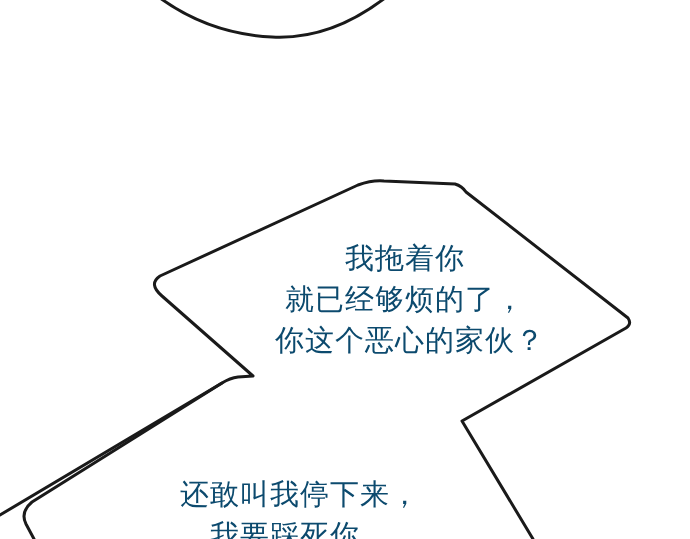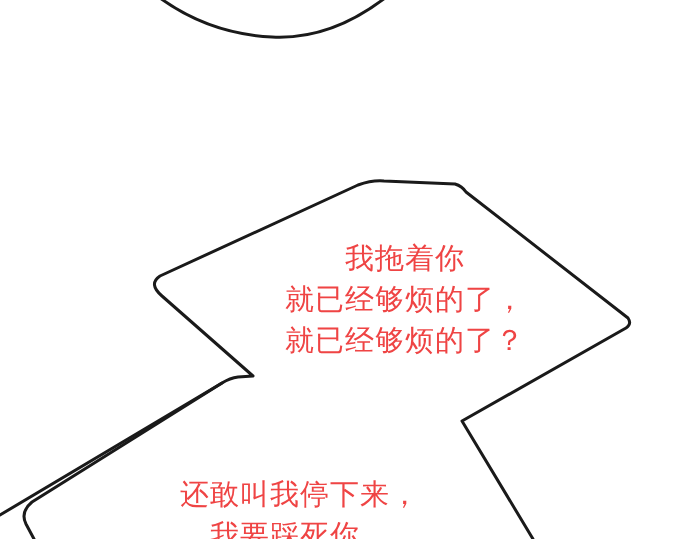--- a/index.html
+++ b/index.html
@@ -1,37 +1,37 @@
 <!DOCTYPE html>
 <html><head>
 <meta charset="utf-8">
 <style>
   html, body { margin:0; padding:0; background:#ffffff; }
   body { width:690px; height:539px; position:relative; overflow:hidden;
          font-family:"DejaVu Sans","Liberation Sans",sans-serif; }
   #art { position:absolute; left:0; top:0; width:690px; height:539px; }
   .line { position:absolute; left:0; width:690px; text-align:center;
-          color:#ef4444; font-size:29px; line-height:40px; letter-spacing:1px; white-space:nowrap; }
+          color:#0c4a6e; font-size:29px; line-height:40px; letter-spacing:1px; white-space:nowrap; }
   .b1 { left:275px; width:260px; }
   .b2 { left:150px; width:300px; }
 </style>
 </head>
 <body>
 
 <svg id="art" viewBox="0 0 690 539" xmlns="http://www.w3.org/2000/svg">
 
   <path d="M 160 -2 Q 210 34 272 37 Q 330 40 385 -2" fill="none" stroke="#1a1a1a" stroke-width="3" stroke-linecap="round"></path>
 
   <path d="M 253 376 L 238 377 Q 230 378 222 383 L 0 515 M 253 376 L 162 296 Q 148 284 160 276 L 358 185 Q 372 180 384 181 L 455 184 Q 462 186 466 192 L 628 318 Q 632 324 626 328 L 462 421 L 533 539" fill="none" stroke="#1a1a1a" stroke-width="3" stroke-linejoin="round" stroke-linecap="round"></path>
 
   <path d="M 222 383 L 32 502 Q 20 512 26 524 L 34 539" fill="none" stroke="#1a1a1a" stroke-width="3" stroke-linejoin="round" stroke-linecap="round"></path>
 </svg>
 
 <div>
   <div class="line b1" style="top:238px;">我拖着你</div>
   <div class="line b1" style="top:279px;">就已经够烦的了，</div>
-  <div class="line b1" style="top:320px;">就已经够烦的了？</div>
+  <div class="line b1" style="top:320px;">你这个恶心的家伙？</div>
 </div>
 
 <div>
   <div class="line b2" style="top:474px;">还敢叫我停下来，</div>
   <div class="line b2" style="top:515px;">我要踩死你。</div>
 </div>
 
 </body></html>

